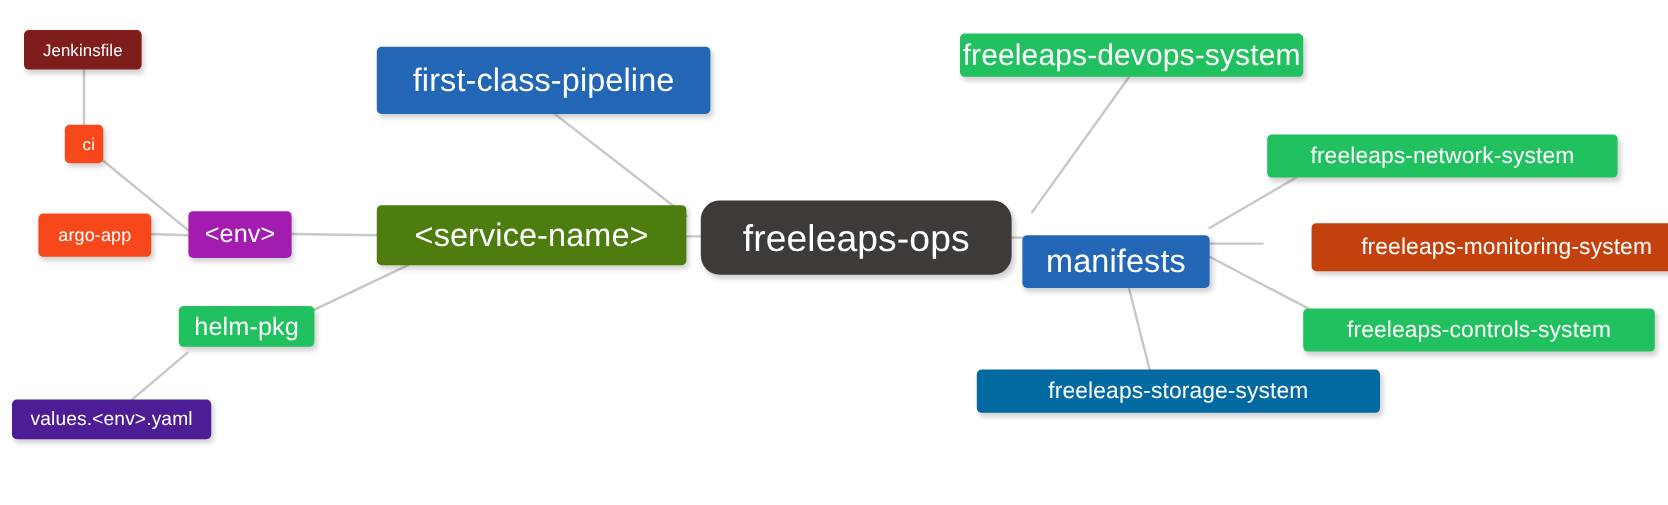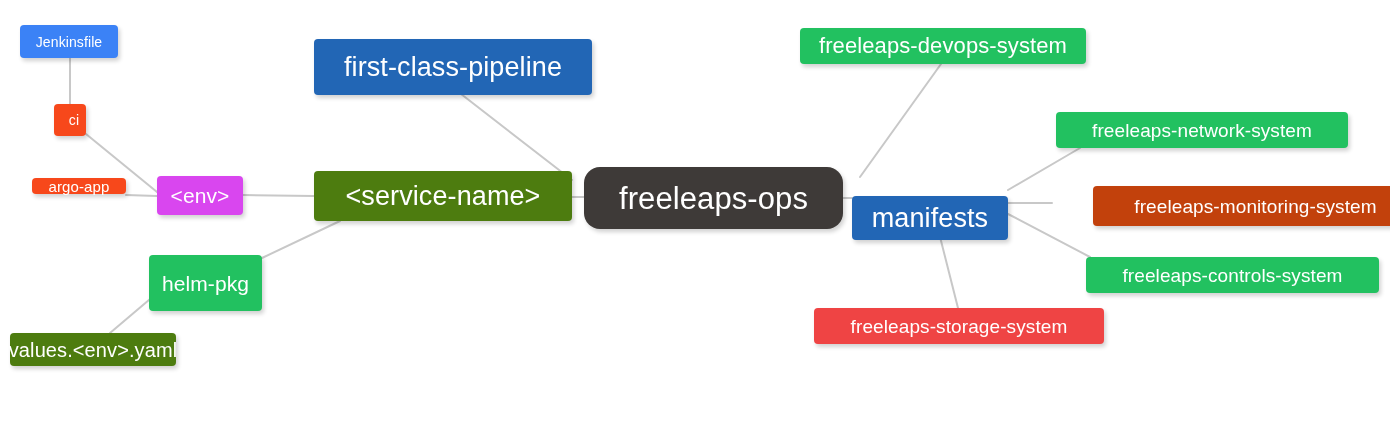--- a/index.html
+++ b/index.html
@@ -60,30 +60,30 @@
       <line x1="572" y1="197" x2="584" y2="197" stroke="#c8c8c8" stroke-width="2" stroke-linecap="round"></line>
       <line x1="843" y1="198" x2="852" y2="198" stroke="#c8c8c8" stroke-width="2" stroke-linecap="round"></line>
       <line x1="860" y1="177" x2="941" y2="64" stroke="#c8c8c8" stroke-width="2" stroke-linecap="round"></line>
       <line x1="1008" y1="190" x2="1080" y2="148" stroke="#c8c8c8" stroke-width="2" stroke-linecap="round"></line>
       <line x1="1008" y1="203" x2="1052" y2="203" stroke="#c8c8c8" stroke-width="2" stroke-linecap="round"></line>
       <line x1="1008" y1="214" x2="1090" y2="257" stroke="#c8c8c8" stroke-width="2" stroke-linecap="round"></line>
       <line x1="936" y1="221" x2="958" y2="308" stroke="#c8c8c8" stroke-width="2" stroke-linecap="round"></line>
     </svg>
 
   <div id="node-layer">
-      <div class="node" style="left: 20px; top: 25px; width: 98px; height: 33px; background: #3b82f6; font-size: 14px;">Jenkinsfile</div>
+      <div class="node" style="left: 20px; top: 25px; width: 98px; height: 33px; background: #7f1d1d; font-size: 14px;">Jenkinsfile</div>
       <div class="node" style="left: 54px; top: 104px; width: 32px; height: 32px; background: rgb(247, 72, 27); font-size: 14px; padding-left: 20px;">ci</div>
-      <div class="node" style="left: 32px; top: 178px; width: 94px; height: 16px; background: rgb(247, 72, 27); font-size: 15px;">argo-app</div>
-      <div class="node" style="left: 157px; top: 176px; width: 86px; height: 39px; background: #d946ef; font-size: 21px;">&lt;env&gt;</div>
-      <div class="node" style="left: 149px; top: 255px; width: 113px; height: 56px; background: rgb(34, 193, 96); font-size: 21px;">helm-pkg</div>
-      <div class="node" style="left: 10px; top: 333px; width: 166px; height: 33px; background: #4d7c0f; font-size: 20px;">values.&lt;env&gt;.yaml</div>
+      <div class="node" style="left: 32px; top: 178px; width: 94px; height: 36px; background: rgb(247, 72, 27); font-size: 15px;">argo-app</div>
+      <div class="node" style="left: 157px; top: 176px; width: 86px; height: 39px; background: #a21caf; font-size: 21px;">&lt;env&gt;</div>
+      <div class="node" style="left: 149px; top: 255px; width: 113px; height: 34px; background: rgb(34, 193, 96); font-size: 21px;">helm-pkg</div>
+      <div class="node" style="left: 10px; top: 333px; width: 166px; height: 33px; background: #4c1d95; font-size: 16px;">values.&lt;env&gt;.yaml</div>
       <div class="node" style="left: 314px; top: 39px; width: 278px; height: 56px; background: rgb(34, 102, 181); font-size: 27px;">first-class-pipeline</div>
       <div class="node" style="left: 314px; top: 171px; width: 258px; height: 50px; background: #4d7c0f; font-size: 27px;">&lt;service-name&gt;</div>
       <div class="node root" style="left: 584px; top: 167px; width: 259px; height: 62px; background: rgb(62, 58, 56); font-size: 31px;">freeleaps-ops</div>
       <div class="node" style="left: 852px; top: 177px; width: 156px; height: 44px; background: rgb(34, 102, 181); font-size: 27px; margin-top: 19px;">manifests</div>
-      <div class="node" style="left: 800px; top: 28px; width: 286px; height: 36px; background: rgb(34, 193, 96); font-size: 22px;">freeleaps-devops-system</div>
+      <div class="node" style="left: 800px; top: 28px; width: 286px; height: 36px; background: rgb(34, 193, 96); font-size: 25px;">freeleaps-devops-system</div>
       <div class="node" style="left: 1056px; top: 112px; width: 292px; height: 36px; background: rgb(34, 193, 96); font-size: 19px;">freeleaps-network-system</div>
       <div class="node" style="left: 1052px; top: 186px; width: 325px; height: 40px; background: #c2410c; font-size: 19px; margin-left: 41px;">freeleaps-monitoring-system</div>
       <div class="node" style="left: 1058px; top: 257px; width: 293px; height: 36px; background: rgb(34, 193, 96); font-size: 19px; margin-left: 28px;">freeleaps-controls-system</div>
-      <div class="node" style="left: 814px; top: 308px; width: 290px; height: 36px; background: #ef4444; font-size: 19px;">freeleaps-storage-system</div>
+      <div class="node" style="left: 814px; top: 308px; width: 336px; height: 36px; background: #0369a1; font-size: 19px;">freeleaps-storage-system</div>
     </div>
 
 </div>
 
 </body></html>

